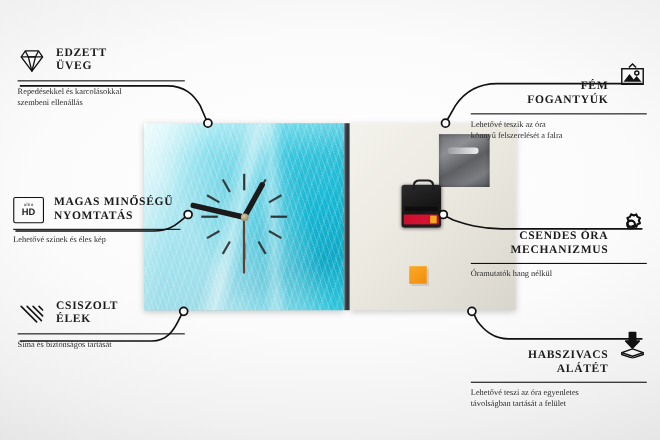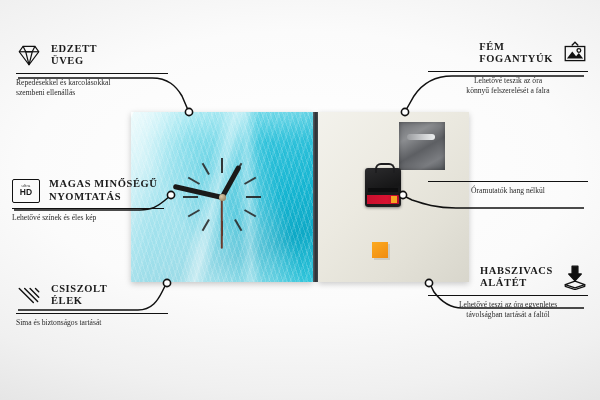--- a/index.html
+++ b/index.html
@@ -94,33 +94,33 @@
 
   
   .links{position:absolute;inset:0;pointer-events:none;}
 
   
   .feat{position:absolute;color:#1b1b1b;}
   .feat .row{display:flex;align-items:center;gap:9px;}
   .feat.right .row{justify-content:flex-end;}
   .ttl{font-size:10.5px;letter-spacing:.6px;line-height:12.5px;font-weight:700;text-transform:uppercase;white-space:pre-line;}
   .feat.left .ttl{text-align:left;}
-  .feat.right .ttl{}
+  .feat.right .ttl{text-align:right;margin-top:33px;}
   .rule{height:1.4px;background:#111;margin:5px 0 4px;}
   .desc{font-size:7.6px;line-height:9.6px;color:#2a2a2a;white-space:pre-line;}
-  .feat.right .desc{text-align:center;}
+  .feat.right .desc{text-align:left;}
   .ico{width:26px;height:26px;flex:0 0 26px;display:block;}
 
   
   #f1{left:16px;top:42px;width:152px;}
   #f2{left:12px;top:178px;width:152px;}
-  #f3{left:16px;top:282px;width:152px;}
+  #f3{left:16px;top:272px;width:152px;}
   #f4{right:12px;top:40px;width:160px;}
   #f5{right:12px;top:176px;width:160px;}
-  #f6{right:12px;top:264px;width:160px;}
+  #f6{right:12px;top:284px;width:160px;}
 
   .hdbox{width:26px;height:22px;border:1.5px solid #111;border-radius:2px;display:flex;
          flex-direction:column;align-items:center;justify-content:center;line-height:1;}
   .hdbox b{font-size:8.5px;font-family:"Liberation Sans",sans-serif;font-weight:700;text-align:center;}
   .hdbox s{font-size:4px;text-decoration:none;font-family:"Liberation Sans",sans-serif;letter-spacing:.2px;}
 </style>
 </head>
 <body>
 
 <div class="stage">
@@ -264,34 +264,44 @@
           <circle cx="15.6" cy="9.6" r="1.7"></circle>
         </g>
       </svg>
     </div>
     <div class="rule"></div>
     <div class="desc">Lehetővé teszik az óra
 könnyű felszerelését a falra</div>
   </div>
 
   <div class="feat right" id="f5">
+    <div class="row">
+      <div class="ttl">CSENDES ÓRA
+MECHANIZMUS</div>
+      <svg class="ico" viewBox="0 0 24 24">
+        <g fill="none" stroke="#111" stroke-width="1.7" stroke-linejoin="round">
+          <path d="M12 2.6 l2.3 1 2.1-1 .9 2.2 2.2.9 -1 2.1 1 2.3 -2.2.9 -.9 2.2 -2.3-1 -2.1 1 -2.2-.9 -.9-2.2 1-2.3 -1-2.1 2.2-.9z" transform="translate(-1.2,0)"></path>
+          <circle cx="10.8" cy="11.2" r="3.3"></circle>
+        </g>
+      </svg>
+    </div>
     <div class="rule"></div>
     <div class="desc">Óramutatók hang nélkül</div>
   </div>
 
   <div class="feat right" id="f6">
     <div class="row">
       <div class="ttl">HABSZIVACS
 ALÁTÉT</div>
       <svg class="ico" viewBox="0 0 24 24">
         <g fill="none" stroke="#111" stroke-width="1.2" stroke-linejoin="round">
           <path d="M9.3 2 h5.4 v7.2 h3.1 L12 15.4 L6.2 9.2 h3.1 z" fill="#111"></path>
           <path d="M12 15.8 L21 19 L12 22 L3 19 Z"></path>
           <path d="M3 19 v1.6 L12 23.6 L21 20.6 V19"></path>
         </g>
       </svg>
     </div>
     <div class="rule"></div>
     <div class="desc">Lehetővé teszi az óra egyenletes
-távolságban tartását a faltól</div>
+távolságban tartását a felület</div>
   </div>
 
 </div>
 
 </body></html>

